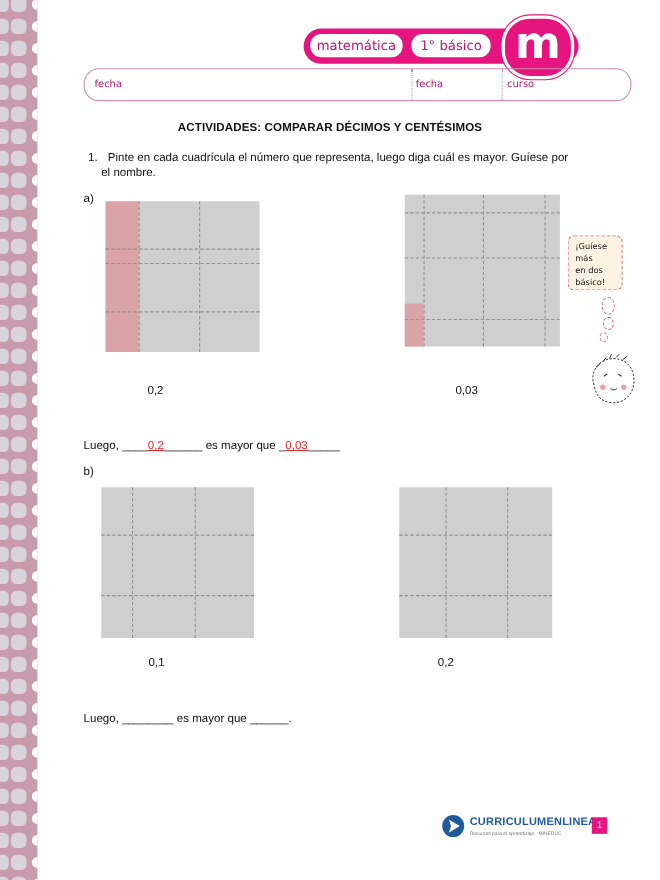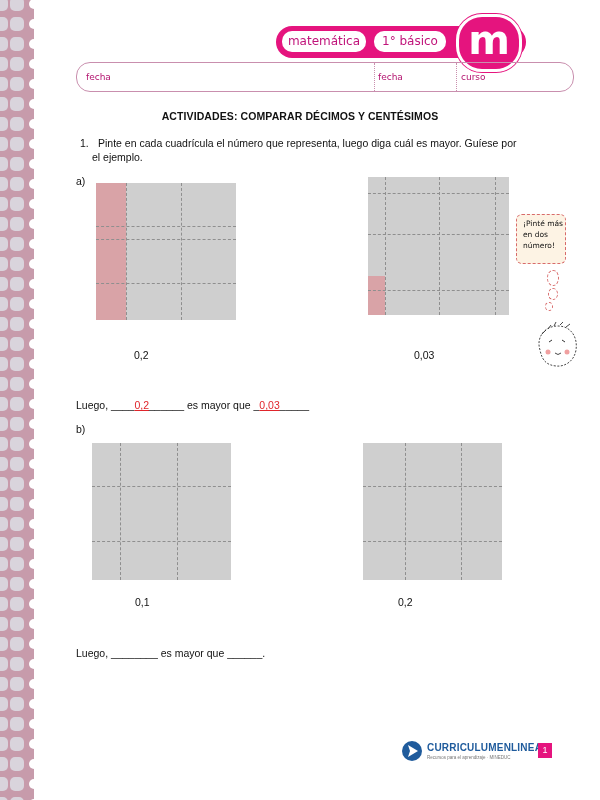--- a/index.html
+++ b/index.html
@@ -178,21 +178,21 @@
 <div class="abs form-label" style="left:378px;">fecha</div>
 <div class="abs form-div" style="left:456px;"></div>
 <div class="abs form-label" style="left:461px;">curso</div>
 <div class="abs" style="left:150px;top:64px;width:220px;height:24px;"></div>
 <div class="abs" style="left:405px;top:64px;width:48px;height:24px;"></div>
 <div class="abs" style="left:485px;top:64px;width:80px;height:24px;"></div>
 
 <div class="abs title">ACTIVIDADES: COMPARAR DÉCIMOS Y CENTÉSIMOS</div>
 <div class="abs txt" style="left:80px;top:137px;">1.</div>
 <div class="abs txt" style="left:98px;top:137px;width:460px;">Pinte en cada cuadrícula el número que representa, luego diga cuál es mayor. Guíese por</div>
-<div class="abs txt" style="left:92px;top:151px;">el ejemplo.</div>
+<div class="abs txt" style="left:92px;top:151px;">el nombre.</div>
 
 <div class="abs txt" style="left:76px;top:175px;">a)</div>
 
 <div class="abs grid" style="left:96px;top:183px;width:140px;height:137px;">
   <div class="shade" style="left:0;top:0;width:30px;height:137px;"></div>
   <div class="vl" style="left:30px;"></div>
   <div class="vl" style="left:85px;"></div>
   <div class="hl" style="top:43px;"></div>
   <div class="hl" style="top:56px;"></div>
   <div class="hl" style="top:100px;"></div>
@@ -204,23 +204,23 @@
   <div class="vl" style="left:17px;"></div>
   <div class="vl" style="left:71px;"></div>
   <div class="vl" style="left:127px;"></div>
   <div class="hl" style="top:16px;"></div>
   <div class="hl" style="top:57px;"></div>
   <div class="hl" style="top:113px;"></div>
 </div>
 <div class="abs txt" style="left:414px;top:349px;">0,03</div>
 
 <div class="abs bubble">
-  <div>¡Pinté más</div>
+  <div>¡Guíese más</div>
   <div>en dos</div>
-  <div>número!</div>
+  <div>básico!</div>
 </div>
 <div class="abs dot-oval" style="left:547px;top:270px;width:10px;height:14px;"></div>
 <div class="abs dot-oval" style="left:548px;top:288px;width:8px;height:10px;"></div>
 <div class="abs dot-oval" style="left:545px;top:302px;width:6px;height:7px;"></div>
 <div class="abs" style="left:534px;top:320px;width:46px;height:48px;">
   <svg width="46" height="48" viewBox="0 0 46 48">
     <path d="M6 30 C2 18 10 6 24 6 C36 6 44 16 42 30 C40 42 30 47 22 46 C12 45 8 40 6 30" fill="none" stroke="#333" stroke-width="0.9" stroke-dasharray="2 1.5"></path>
     <path d="M8 14 L12 10 M14 9 L17 5 M20 6 L22 2 M26 5 L29 2 M32 7 L36 4" stroke="#333" stroke-width="0.9"></path>
     <path d="M15 22 l3 -2 M28 20 l3 2" stroke="#333" stroke-width="1"></path>
     <circle cx="14" cy="32" r="2.5" fill="#f0a0a0"></circle>

